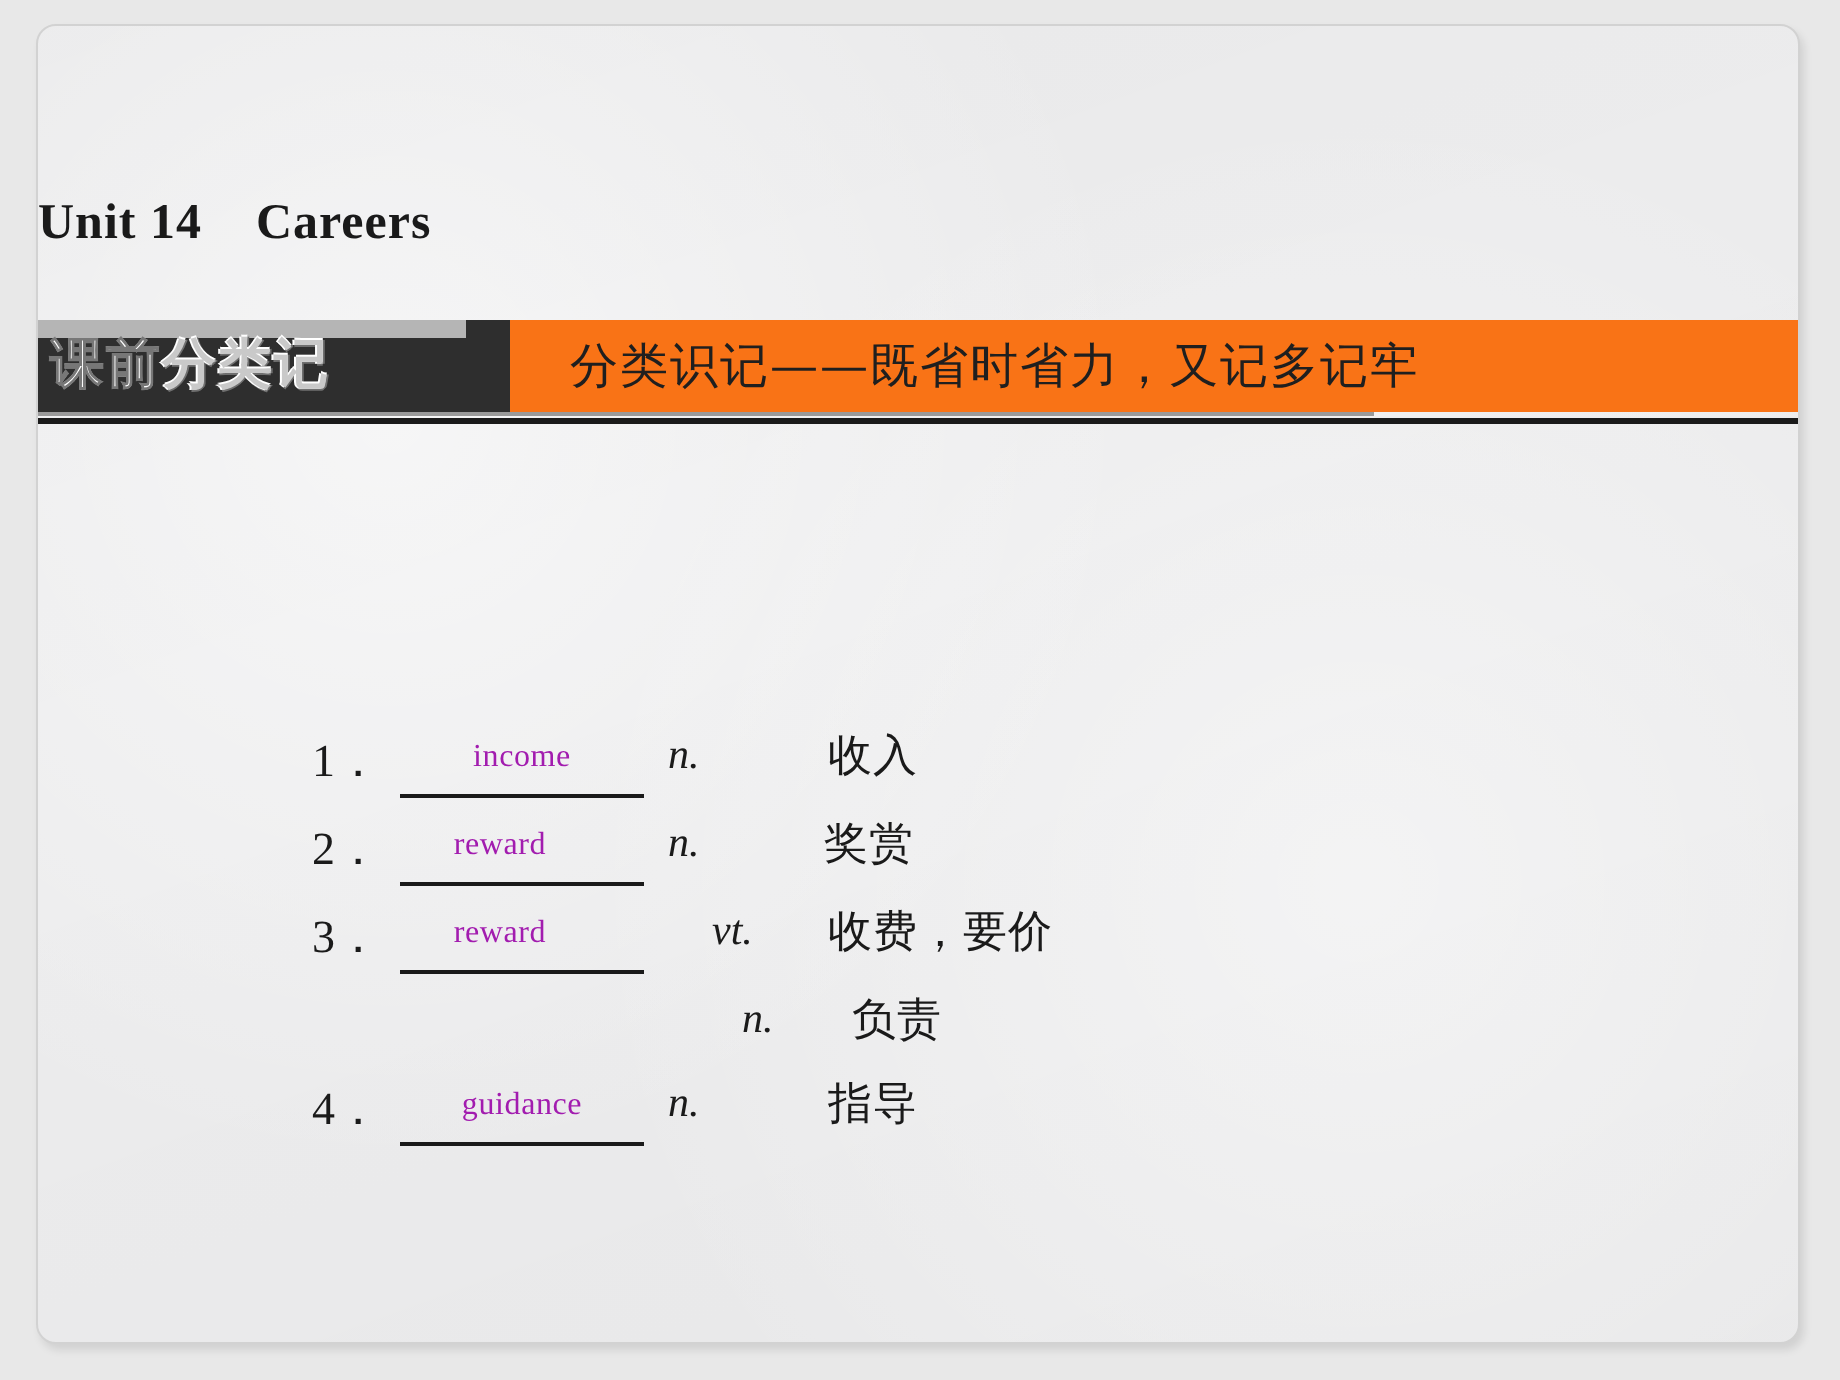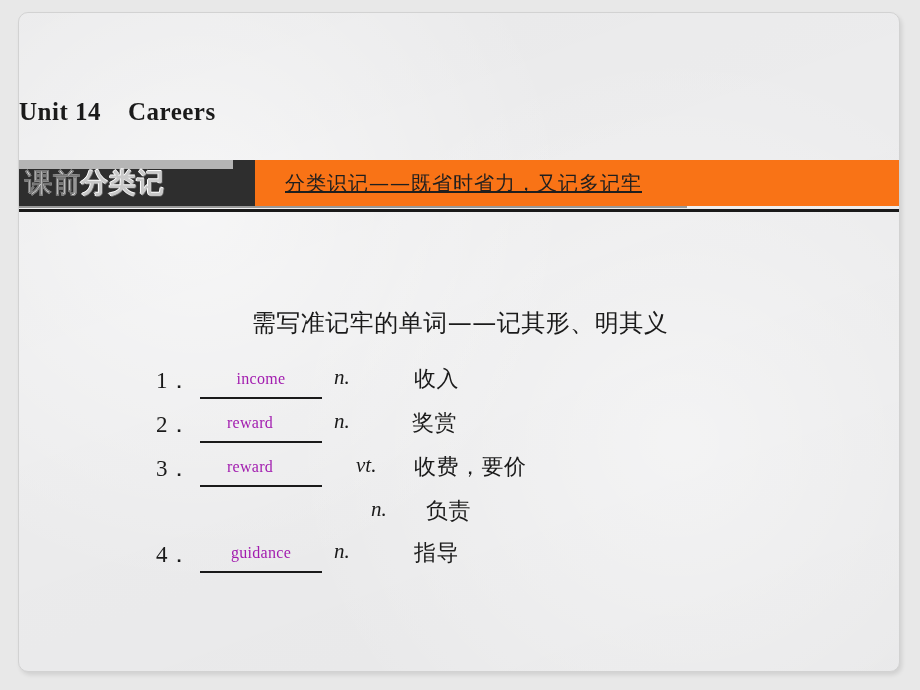--- a/index.html
+++ b/index.html
@@ -98,26 +98,25 @@
   .tag-part-b {
     color: #c9c9c9;
     text-shadow:
       -1px 0 #ffffff, 0 -1px #ffffff, 1px 0 #6f6f6f, 0 1px #6f6f6f;
   }
   .banner-sub {
     position: absolute;
     left: 266px;
     top: 6px;
     font-family: "DejaVu Serif", serif;
-    font-size: 20px;
+    font-size: 24px;
     color: #1f1f1f;
     line-height: 34px;
     letter-spacing: 1px;
     white-space: pre;
-    text-decoration: underline;
   }
   .banner-rule-gray {
     position: absolute;
     left: 0;
     top: 193px;
     width: 668px;
     height: 2px;
     background: #9a9a9a;
   }
   .banner-rule-black {
@@ -263,21 +262,20 @@
     <div class="banner-tag">
       <div class="banner-tag-text"><span class="tag-part-a">课前</span><span class="tag-part-b">分类记</span></div>
     </div>
     <div class="banner-sub">分类识记——既省时省力，又记多记牢</div>
   </div>
 
   <div class="banner-rule-gray"></div>
   <div class="banner-rule-black"></div>
 
 
-  <div class="sub-heading">需写准记牢的单词——记其形、明其义</div>
 
   <div class="vocab-list">
 
     <div class="vocab-row">
       <span class="v-num">1．</span>
       <span class="v-word-wrap"><span class="v-word">income</span></span>
       <span class="v-pos" style="left:178px;">n.</span>
       <span class="v-mean" style="left:258px;text-align:center;">收入</span>
     </div>
 

